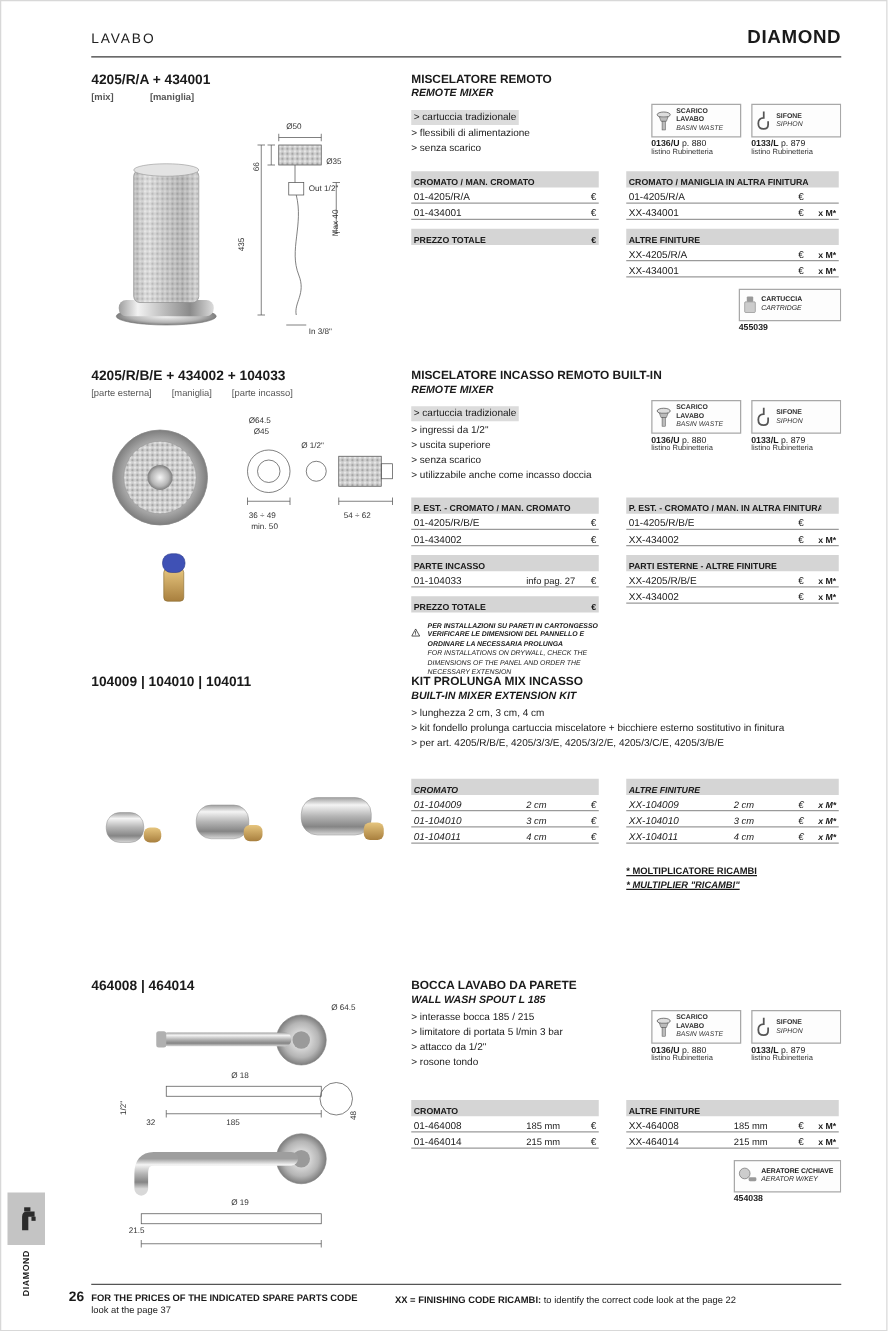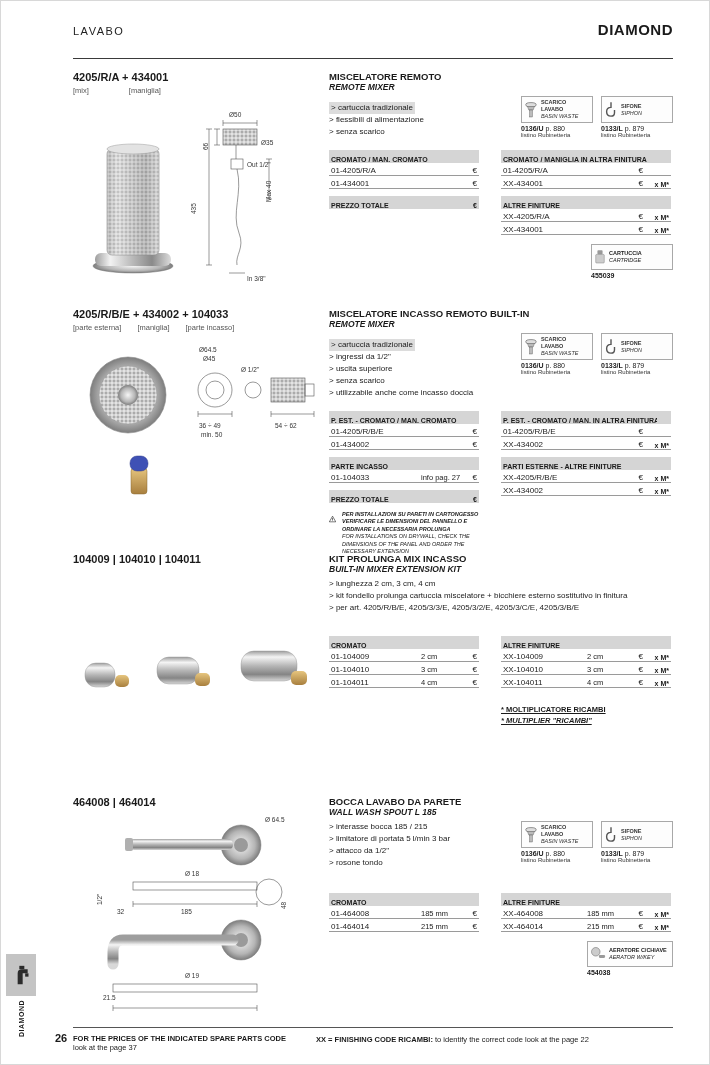--- a/index.html
+++ b/index.html
@@ -1,33 +1,33 @@
 <!DOCTYPE html>
 <html><head>
 <meta charset="utf-8">
 <style>
   html,body{margin:0;padding:0;background:#e9e9e9;}
   body{width:710px;height:1065px;position:relative;font-family:"Liberation Sans",sans-serif;color:#1a1a1a;}
   .page{position:absolute;inset:0;background:#fff;border:1px solid #d8d8d8;box-sizing:border-box;
         padding:20px 36px 0 72px;overflow:hidden;}
   
-  .hdr{display:flex;justify-content:space-between;align-items:baseline;border-bottom:1.5px solid #3a3a3a;padding-bottom:20px;}
+  .hdr{display:flex;justify-content:space-between;align-items:baseline;border-bottom:1.5px solid #3a3a3a;padding-bottom:7px;}
   .hdr-left{font-size:11px;letter-spacing:1.5px;color:#222;}
   .hdr-right{font-size:15px;font-weight:bold;letter-spacing:.5px;}
   
   section{display:flex;overflow:hidden;}
   .sec1{height:237px;margin-top:12px;}
   .sec2{height:245px;}
   .sec3{height:243px;}
   .sec4{height:235px;}
   .left-col{width:256px;flex-shrink:0;position:relative;}
   .right-col{flex:1;min-width:0;}
   .code-title{font-size:11px;font-weight:bold;margin:0 0 3px;}
   .sub-labels{display:flex;font-size:7.5px;color:#555;}
-  .sub-labels.wide{gap:40px;}
+  .sub-labels.wide{gap:29px;font-weight:bold;}
   .sub-labels.tri{gap:16px;}
   .drawing{position:relative;margin-top:8px;}
   .drawing svg{display:block;}
   .dim{position:absolute;font-size:6.5px;color:#333;white-space:nowrap;}
   .dim.v{transform:rotate(-90deg);transform-origin:left bottom;}
   
   .name-it{font-size:9.5px;font-weight:bold;margin:0;}
   .name-en{font-size:8.5px;font-weight:bold;font-style:italic;margin:0 0 4px;}
   .body-row{display:flex;}
   .feats{width:182px;flex-shrink:0;}
@@ -434,21 +434,21 @@
     <div class="right-col">
       <h3 class="name-it">KIT PROLUNGA MIX INCASSO</h3>
       <h4 class="name-en">BUILT-IN MIXER EXTENSION KIT</h4>
       <div class="body-row">
         <div class="feats full">
             <div class="feat">&gt; lunghezza 2 cm, 3 cm, 4 cm</div>
             <div class="feat">&gt; kit fondello prolunga cartuccia miscelatore + bicchiere esterno sostitutivo in finitura</div>
             <div class="feat">&gt; per art. 4205/R/B/E, 4205/3/3/E, 4205/3/2/E, 4205/3/C/E, 4205/3/B/E</div>
           </div>
       </div>
-      <div class="tables-row" style="margin-top:22px;">
+      <div class="tables-row" style="margin-top:22px;font-style:italic;">
         <div class="tbl tbl-left no-m">
             <div class="trow thead">
               <span class="tc-code">CROMATO</span>
               <span class="tc-pr"></span>
             </div>
             <div class="trow">
               <span class="tc-code">01-104009</span>
               <span class="tc-qty">2 cm</span>
               <span class="tc-pr">€</span>
             </div>

